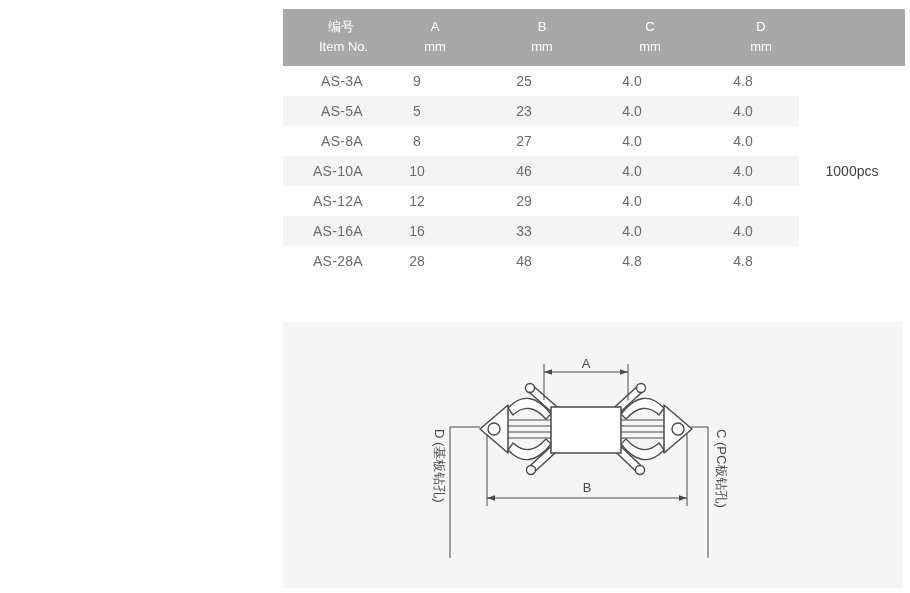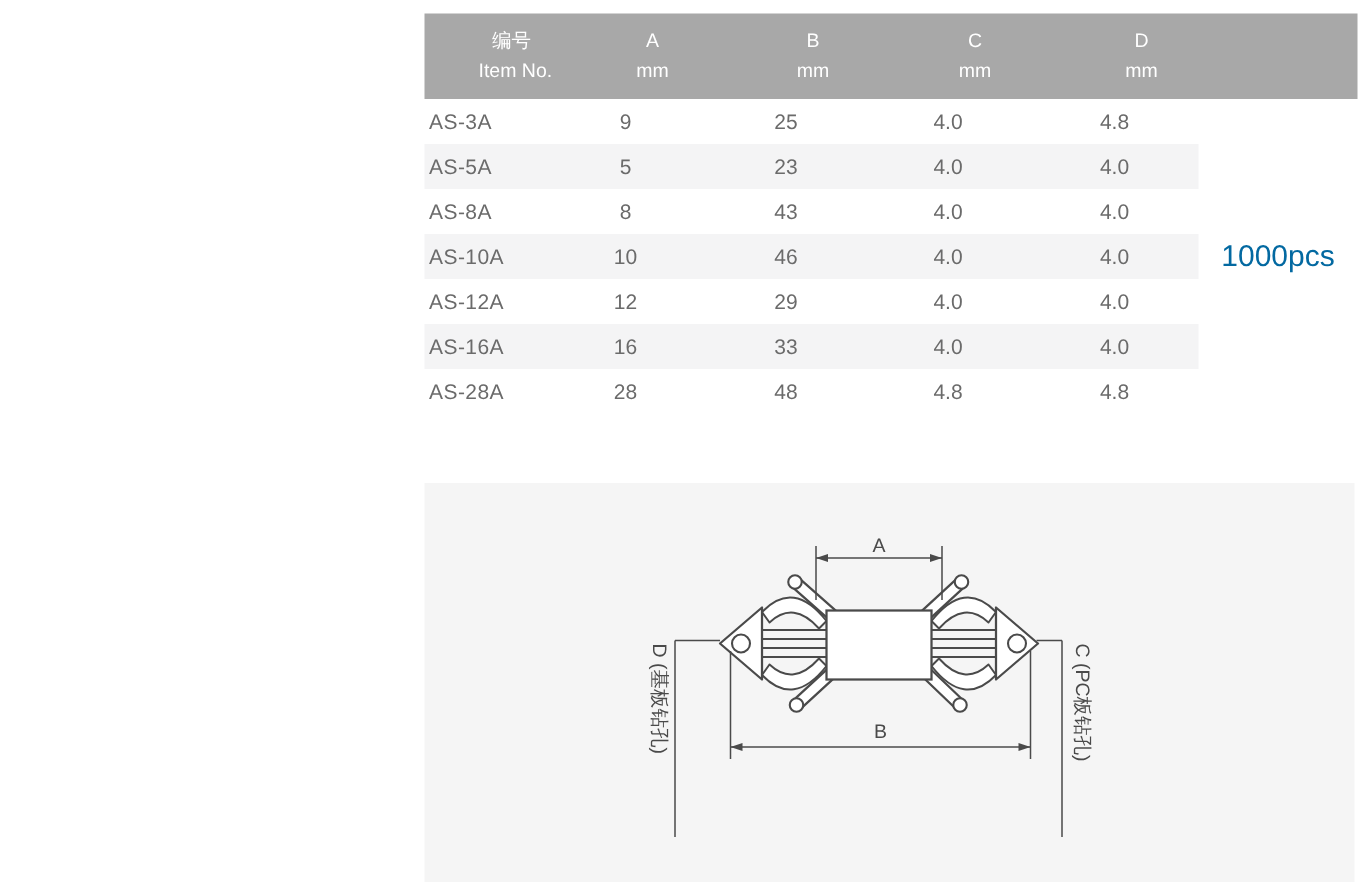--- a/index.html
+++ b/index.html
@@ -17,23 +17,23 @@
   .spec-table{position:absolute;left:283px;top:9px;width:622px;}
   .thead{display:grid;grid-template-columns:80px 108px 106px 110px 112px 106px;
     height:57px;background:#a8a8a8;color:#ffffff;font-size:13px;line-height:20px;
     box-sizing:border-box;padding-top:8px;text-align:center;}
   .thead .hcell div{white-space:nowrap;padding-left:36px;}
   .tbody{position:relative;width:622px;height:210px;font-size:14px;color:#6b6b6b;}
   .trow{display:grid;grid-template-columns:80px 108px 106px 110px 112px;
     height:30px;align-items:center;width:516px;}
   .trow.stripe{background:#f4f4f5;}
   .trow .cell{text-align:center;}
-  .trow .c-item{text-align:left;padding-left:3px;letter-spacing:.3px;}
+  .trow .c-item{text-align:right;padding-left:3px;letter-spacing:.3px;}
   .packing-cell{position:absolute;right:0;top:0;width:106px;height:210px;
-    display:flex;align-items:center;justify-content:center;color:#0369a1;font-size:20px;}
+    display:flex;align-items:center;justify-content:center;color:#404040;font-size:14px;}
   
   .diagram-panel{position:absolute;left:283px;top:322px;width:620px;height:266px;background:#f5f5f5;}
   .diagram-panel svg{display:block;}
   svg text{font-family:"Liberation Sans","DejaVu Sans",sans-serif;font-size:13px;fill:#4a4a4a;}
 </style>
 </head>
 <body>
 
 <div class="canvas">
 
@@ -73,21 +73,21 @@
           <div class="trow stripe">
             <span class="cell c-item">AS-5A</span>
             <span class="cell c-a">5</span>
             <span class="cell c-b">23</span>
             <span class="cell c-c">4.0</span>
             <span class="cell c-d">4.0</span>
           </div>
           <div class="trow">
             <span class="cell c-item">AS-8A</span>
             <span class="cell c-a">8</span>
-            <span class="cell c-b">43</span>
+            <span class="cell c-b">27</span>
             <span class="cell c-c">4.0</span>
             <span class="cell c-d">4.0</span>
           </div>
           <div class="trow stripe">
             <span class="cell c-item">AS-10A</span>
             <span class="cell c-a">10</span>
             <span class="cell c-b">46</span>
             <span class="cell c-c">4.0</span>
             <span class="cell c-d">4.0</span>
           </div>

